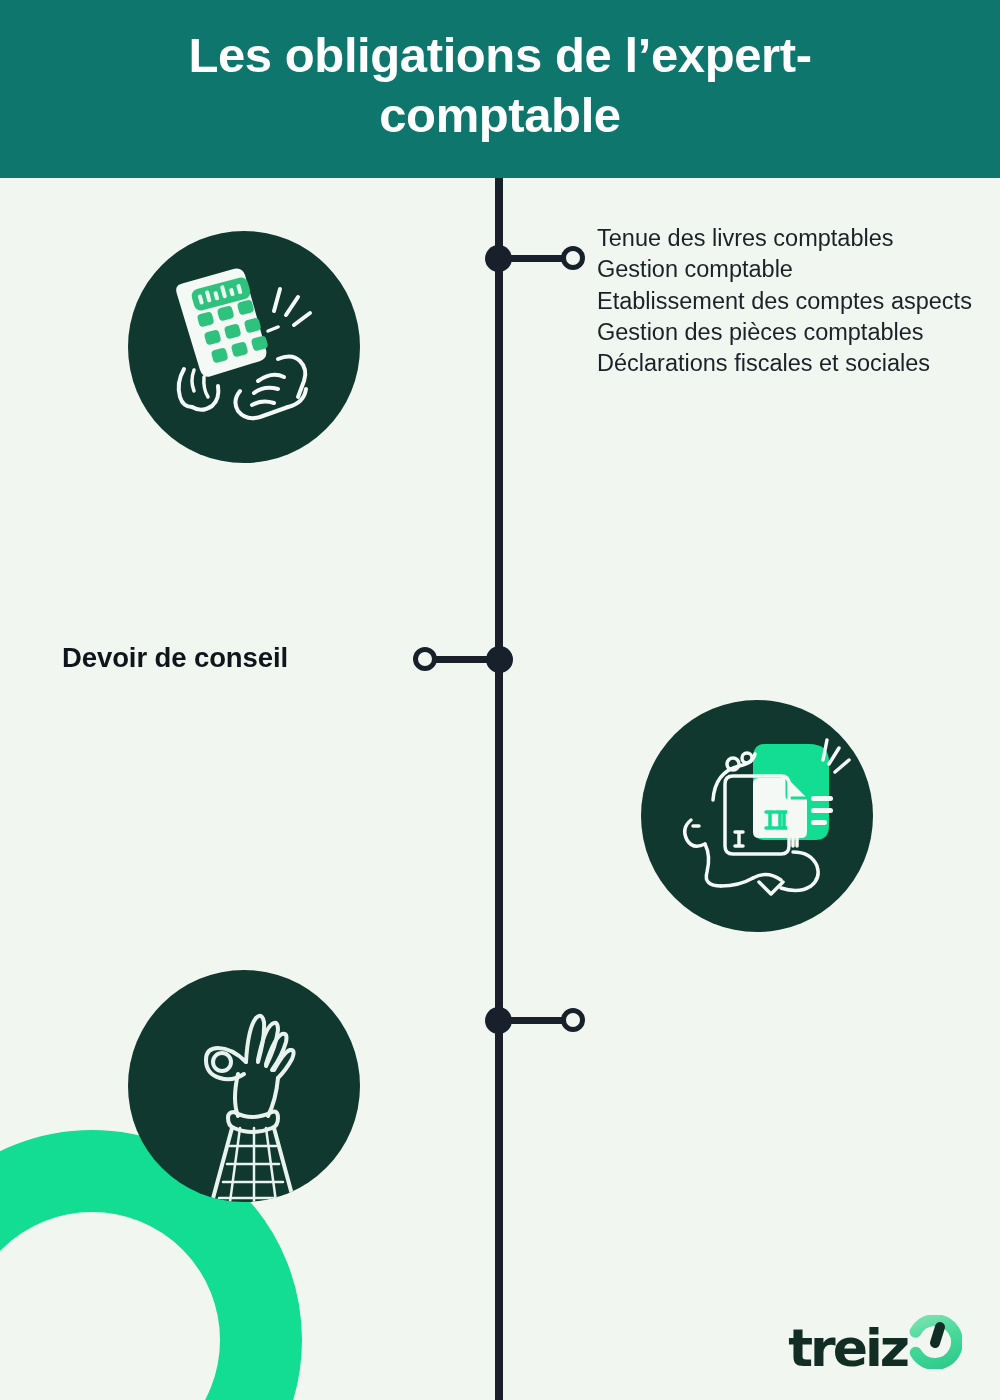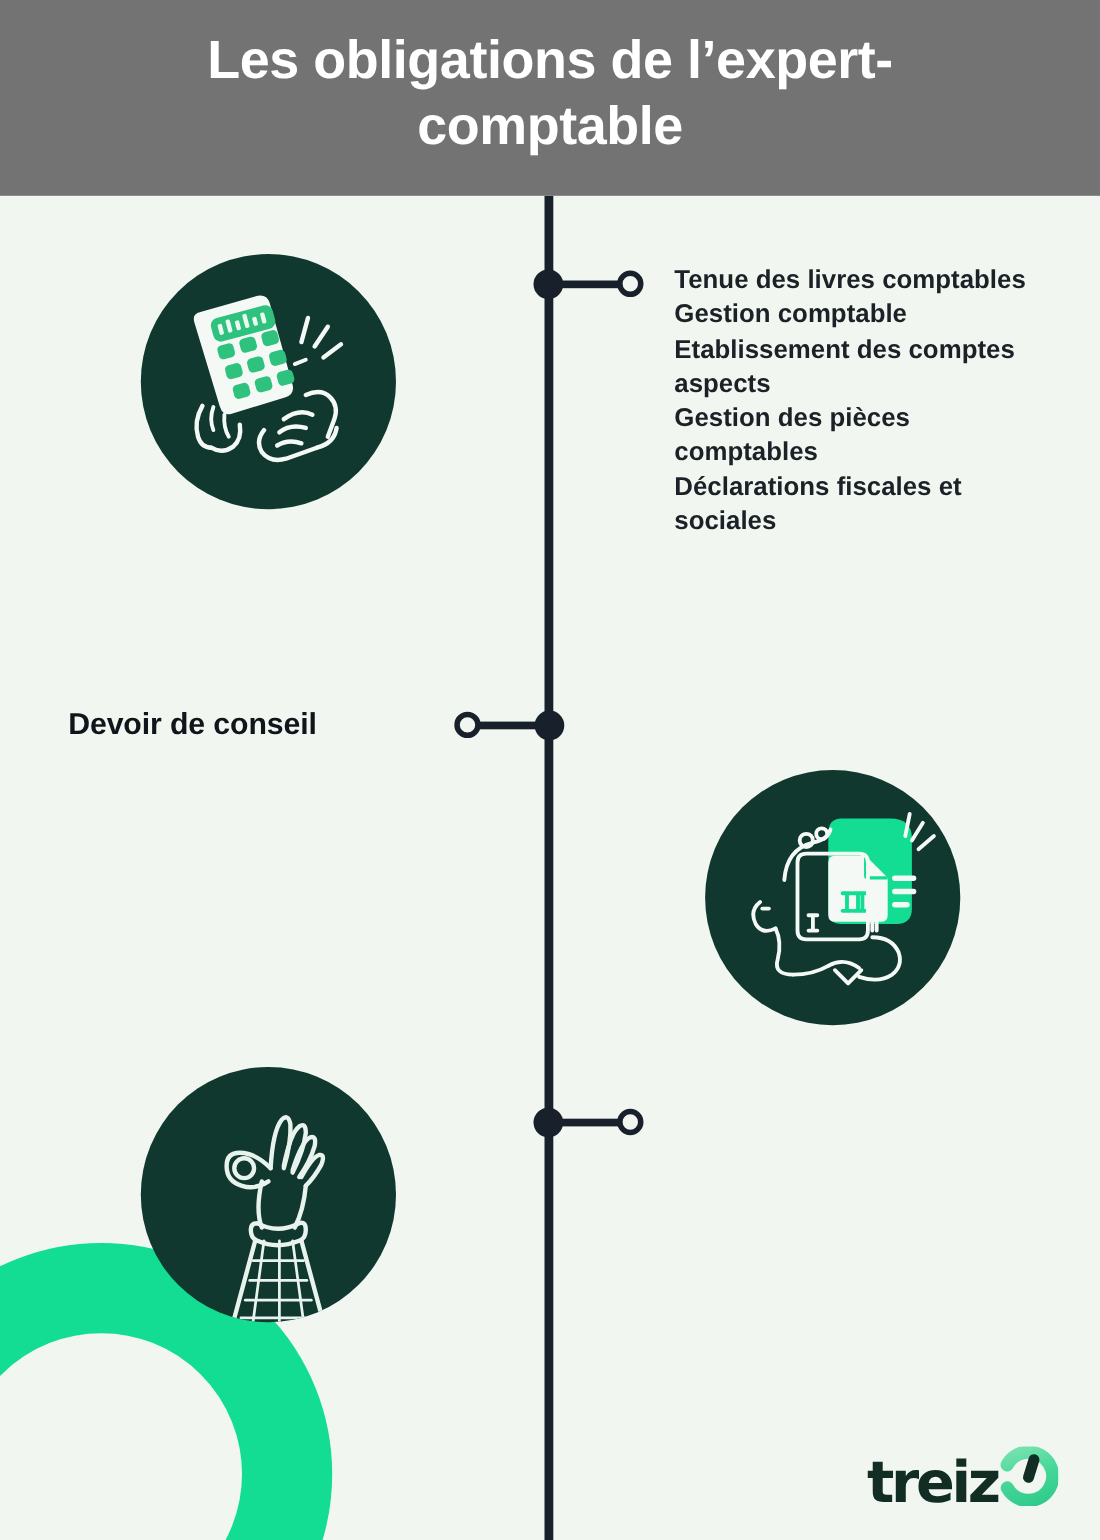--- a/index.html
+++ b/index.html
@@ -34,21 +34,21 @@
     z-index: 0;
   }
 
   
   .header {
     position: absolute;
     left: 0;
     top: 0;
     width: 1000px;
     height: 178px;
-    background: #737373;
+    background: #0f766e;
     z-index: 5;
     display: flex;
     align-items: center;
     justify-content: center;
   }
   .header-title {
     color: #ffffff;
     font-size: 49px;
     font-weight: bold;
     line-height: 1.22;
@@ -138,24 +138,23 @@
     color: #10151b;
     letter-spacing: -0.1px;
   }
   .block p {
     margin: 0;
     font-size: 23.5px;
     line-height: 1.33;
     color: #1b2126;
   }
   .block ul {
-    margin: 16px;
+    margin: 0;
     padding: 0;
     list-style: none;
-    font-weight: bold;
   }
   .block ul li {
     font-size: 23.5px;
     line-height: 1.33;
     color: #1b2126;
   }
 
   #block-1 { left: 597px; top: 223px; width: 380px; text-align: left; }
   #block-2 { left: 62px; top: 640px; width: 338px; }
   #block-3 { left: 610px; top: 1000px; width: 272px; text-align: right; }

